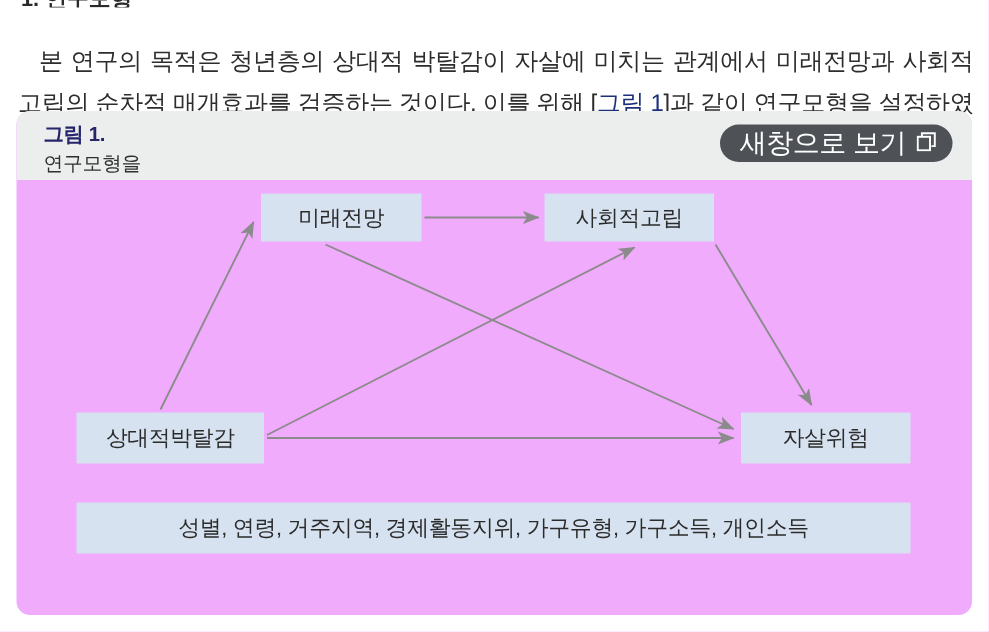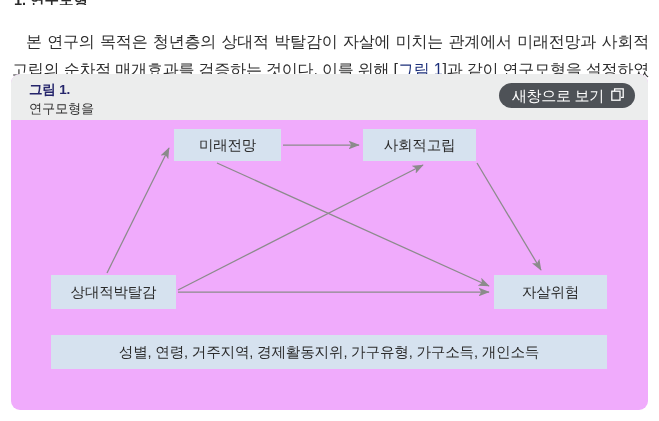--- a/index.html
+++ b/index.html
@@ -99,21 +99,21 @@
     right: 13px;
     top: 9px;
     height: 25px;
     display: flex;
     align-items: center;
     gap: 7px;
     padding: 0 11px 0 13px;
     background: #4e5257;
     color: #ffffff;
     border-radius: 13px;
-    font-size: 15px;
+    font-size: 18px;
     letter-spacing: -0.3px;
     cursor: pointer;
     user-select: none;
   }
   .newwin-btn .lbl { line-height: 1; padding-bottom: 1px; }
   .newwin-icon { display: block; }
 
   
   .diagram {
     position: absolute;

